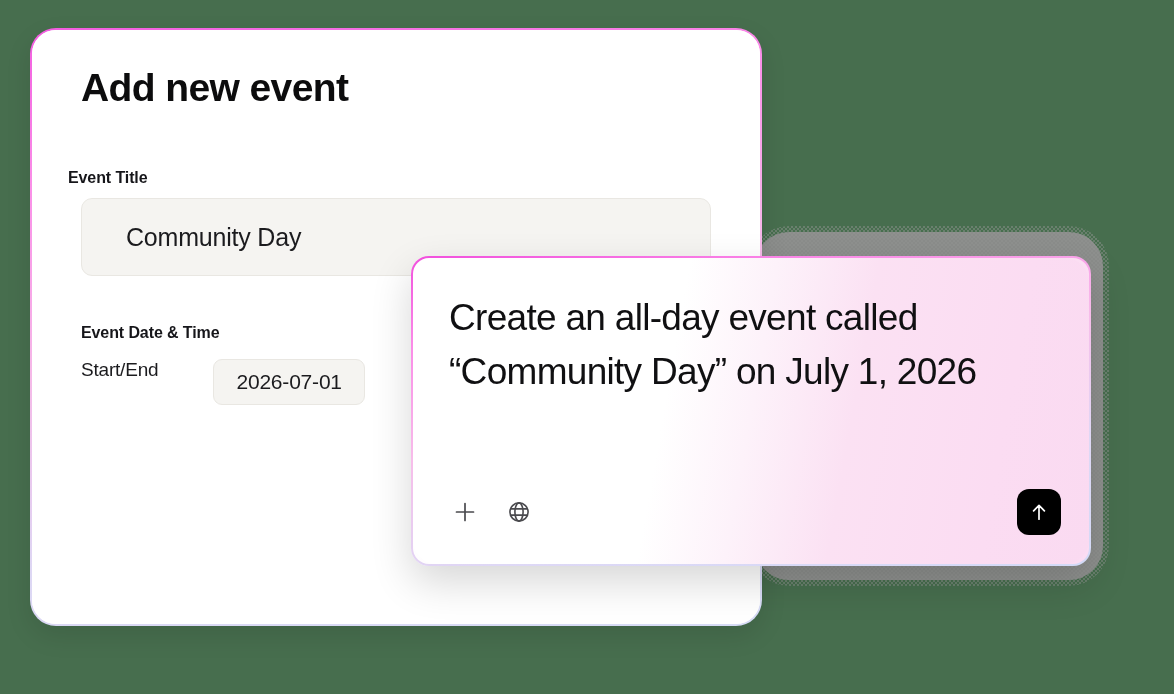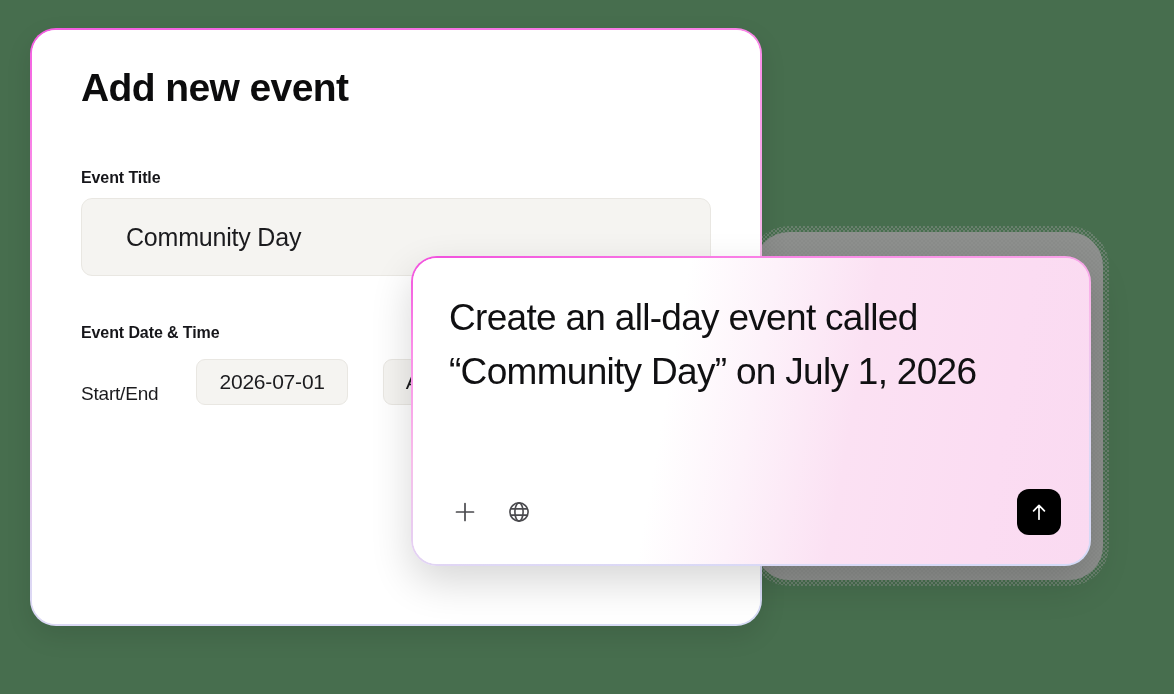--- a/index.html
+++ b/index.html
@@ -82,21 +82,21 @@
     text-align: center;
   }
 
   .field-label {
     font-size: 16px;
     font-weight: 700;
     color: #16161a;
     letter-spacing: -.1px;
   }
 
-  .label-title   { position:absolute; left:49px; top:139px; }
+  .label-title   { position:absolute; left:36px; top:139px; }
   .label-datetime{ position:absolute; left:49px; top:294px; }
 
   .title-input {
     position: absolute;
     left: 49px;
     top: 168px;
     width: 630px;
     height: 78px;
     border-radius: 11px;
     background: #f5f4f1;
@@ -107,22 +107,22 @@
     font-size: 25px;
     color: #1b1b1e;
     letter-spacing: -.2px;
   }
 
   .datetime-row {
     position: absolute;
     left: 49px;
     top: 329px;
     display: flex;
-    align-items: flex-end;
-    gap: 11px;
+    align-items: flex-start;
+    gap: 28px;
   }
 
   .range-label {
     font-size: 19px;
     color: #1b1b1e;
     letter-spacing: -.2px;
     padding-right: 3px;
   }
 
   .chip {
@@ -141,21 +141,21 @@
     margin-left: 24px;
   }
 
   
   .prompt-card {
     position: absolute;
     left: 411px;
     top: 256px;
     width: 680px;
     height: 310px;
-    border-radius: 26px;
+    border-radius: 18px;
     padding: 2px;
     background-image:
        linear-gradient(105deg, #ffffff 0%, #fdf8fc 42%, #fbe3f4 62%, #fbdcf2 100%),
        linear-gradient(168deg, #f14fdd 0%, #fb8ce8 20%, #f7bdea 45%, #ded8f5 72%, #d3daf7 100%);
     background-origin: border-box;
     background-clip: content-box, border-box;
     box-shadow: 0 16px 40px rgba(0,0,0,.16);
   }
 
   .prompt-inner {

